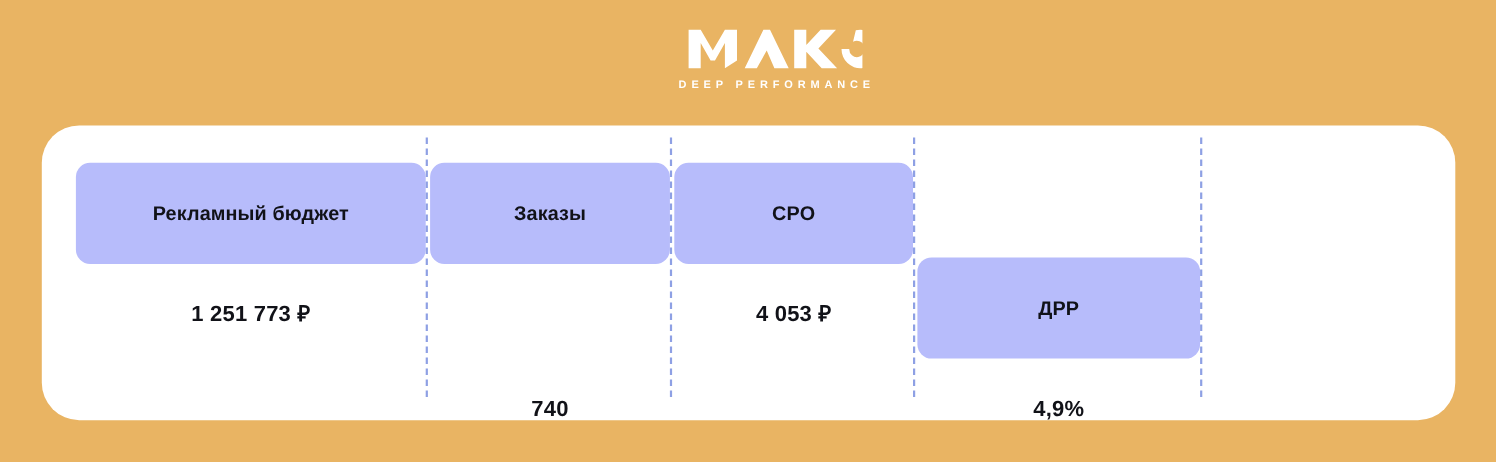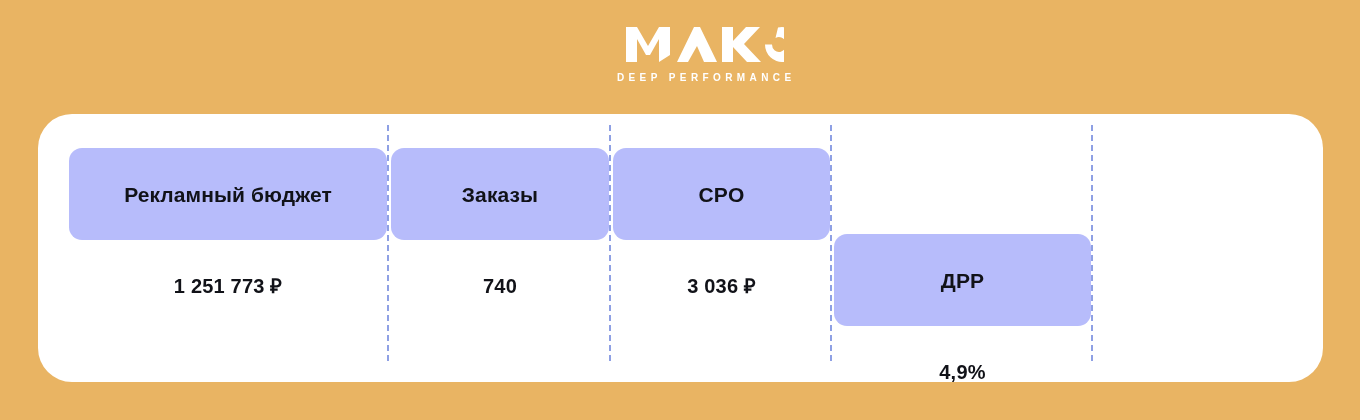--- a/index.html
+++ b/index.html
@@ -74,21 +74,21 @@
     position: relative;
     display: flex;
     flex-direction: column;
     align-items: center;
     box-sizing: border-box;
     padding-top: 34px;
   }
 
   
   .metric.col-0 { width: 322px; }
-  .metric.col-1 { width: 222px; }
+  .metric.col-1 { width: 222px; justify-content: space-between; }
   .metric.col-2 { width: 221px; text-align: center; }
   .metric.col-3 { width: 221px; }
   .metric.col-4 { width: 261px; justify-content: flex-end; }
 
   
   .metric::after {
     content: "";
     position: absolute;
     right: 0;
     top: 11px;
@@ -103,21 +103,21 @@
     border-radius: 13px;
     background: #b7bcfb;
     display: flex;
     align-items: center;
     justify-content: center;
     box-sizing: border-box;
     padding: 0 10px;
   }
   .chip-label {
     color: #111218;
-    font-size: 21px;
+    font-size: 18px;
     font-weight: bold;
     line-height: 1;
     white-space: nowrap;
     letter-spacing: 0.1px;
   }
 
   .metric-value {
     margin-top: 36px;
     color: #111218;
     font-size: 20px;
@@ -160,21 +160,21 @@
         <div class="chip">
           <span class="chip-label">Заказы</span>
         </div>
         <div class="metric-value">740</div>
       </div>
 
       <div class="metric col-2">
         <div class="chip">
           <span class="chip-label">CPO</span>
         </div>
-        <div class="metric-value">3 036 ₽</div>
+        <div class="metric-value">4 053 ₽</div>
       </div>
 
 
       <div class="metric col-4">
         <div class="chip">
           <span class="chip-label">ДРР</span>
         </div>
         <div class="metric-value">4,9%</div>
       </div>
 

